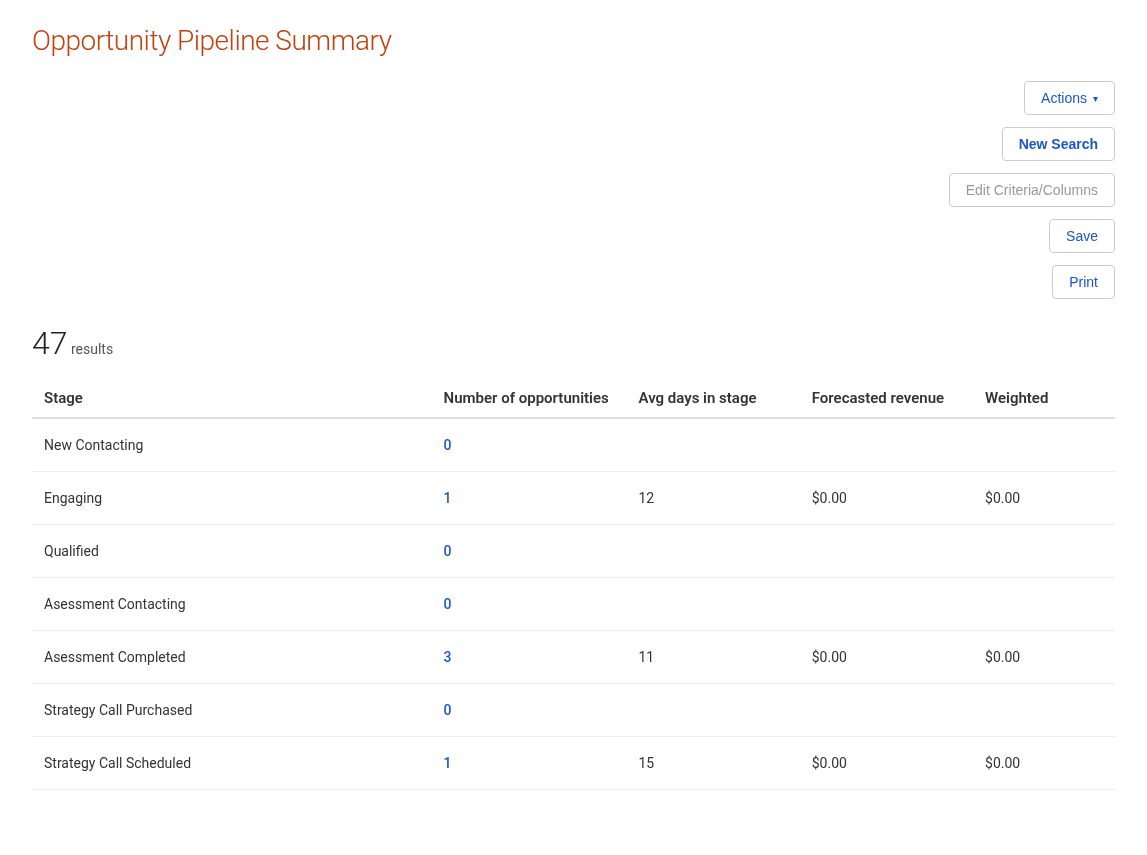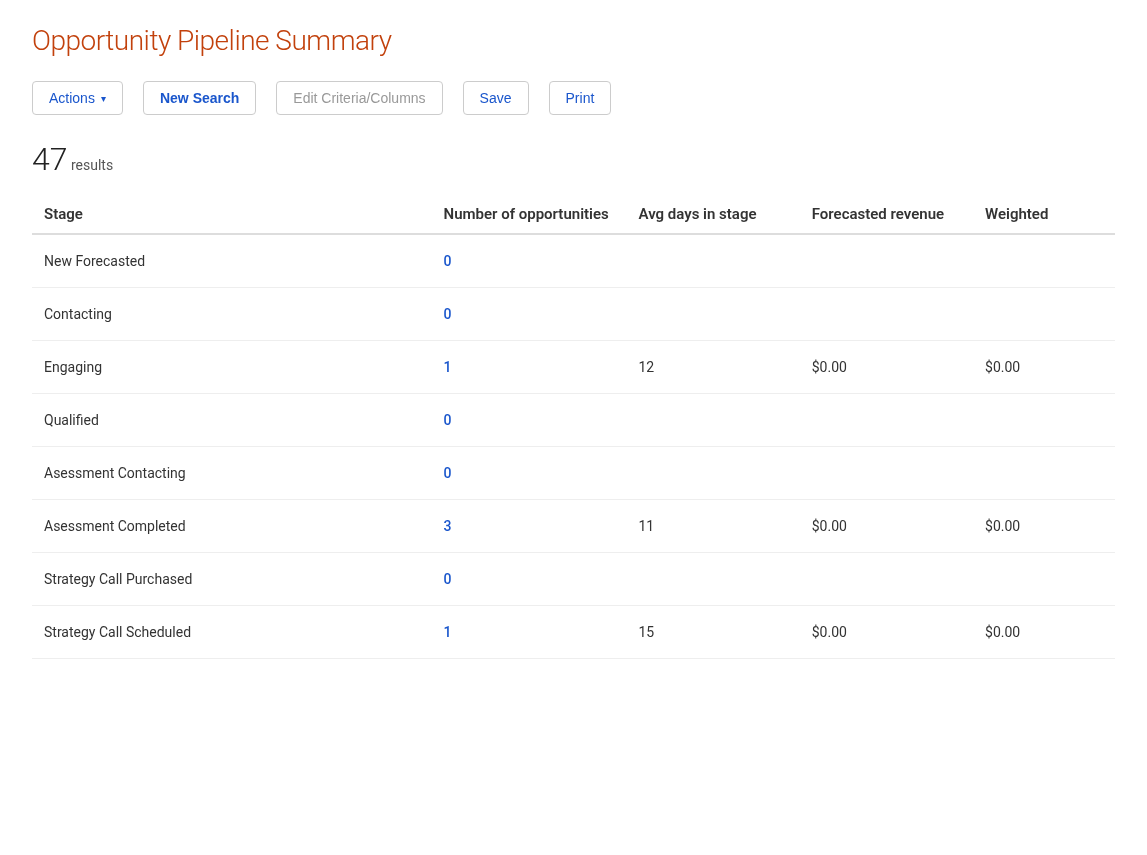--- a/index.html
+++ b/index.html
@@ -19,23 +19,24 @@
     .page-title {
       font-size: 28px;
       font-weight: 300;
       color: #c2410c;
       margin-bottom: 24px;
       letter-spacing: -0.5px;
     }
 
     .toolbar {
       display: flex;
-      gap: 20px;
+      gap: 12px;
       margin-bottom: 28px;
-      align-items: flex-start;
+      align-items: flex-end;
+      flex-direction: column;
     }
 
     .btn {
       padding: 8px 16px;
       border-radius: 4px;
       font-size: 14px;
       cursor: pointer;
       border: 1px solid #cccccc;
       background: #ffffff;
       color: #1a56cc;
@@ -161,28 +162,21 @@
     <tr>
       <th class="col-stage">Stage</th>
       <th class="col-num-opps">Number of opportunities</th>
       <th class="col-avg-days">Avg days in stage</th>
       <th class="col-forecasted">Forecasted revenue</th>
       <th class="col-weighted">Weighted</th>
     </tr>
   </thead>
   <tbody id="table-body">
   <tr>
-        <td>New Forecasted</td>
-        <td><span class="link-value">0</span></td>
-        <td></td>
-        <td></td>
-        <td></td>
-      </tr>
-      <tr>
-        <td>Contacting</td>
+        <td>New Contacting</td>
         <td><span class="link-value">0</span></td>
         <td></td>
         <td></td>
         <td></td>
       </tr>
       <tr>
         <td>Engaging</td>
         <td><span class="link-value">1</span></td>
         <td>12</td>
         <td>$0.00</td>

